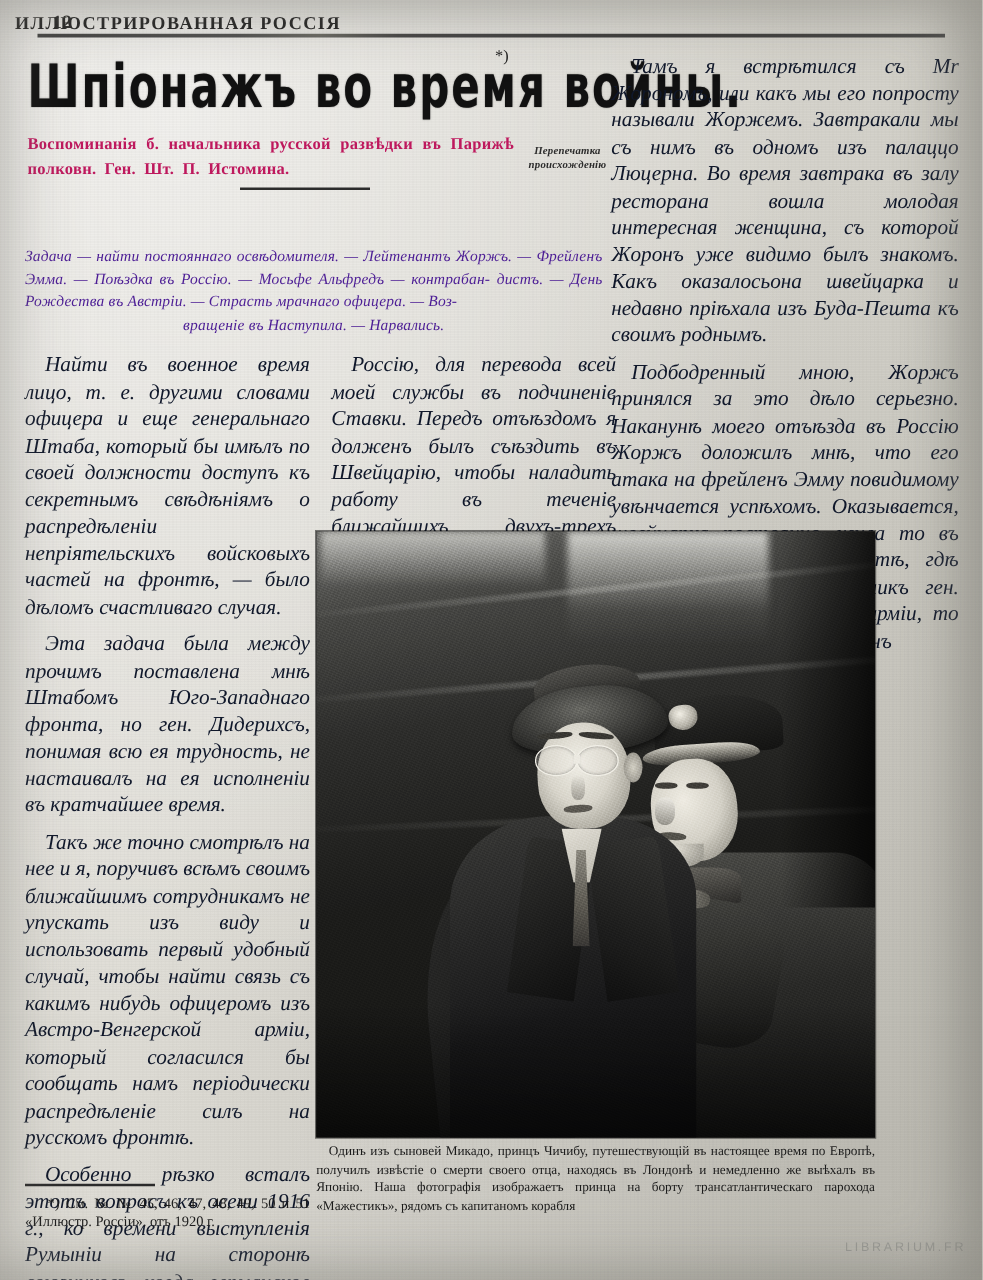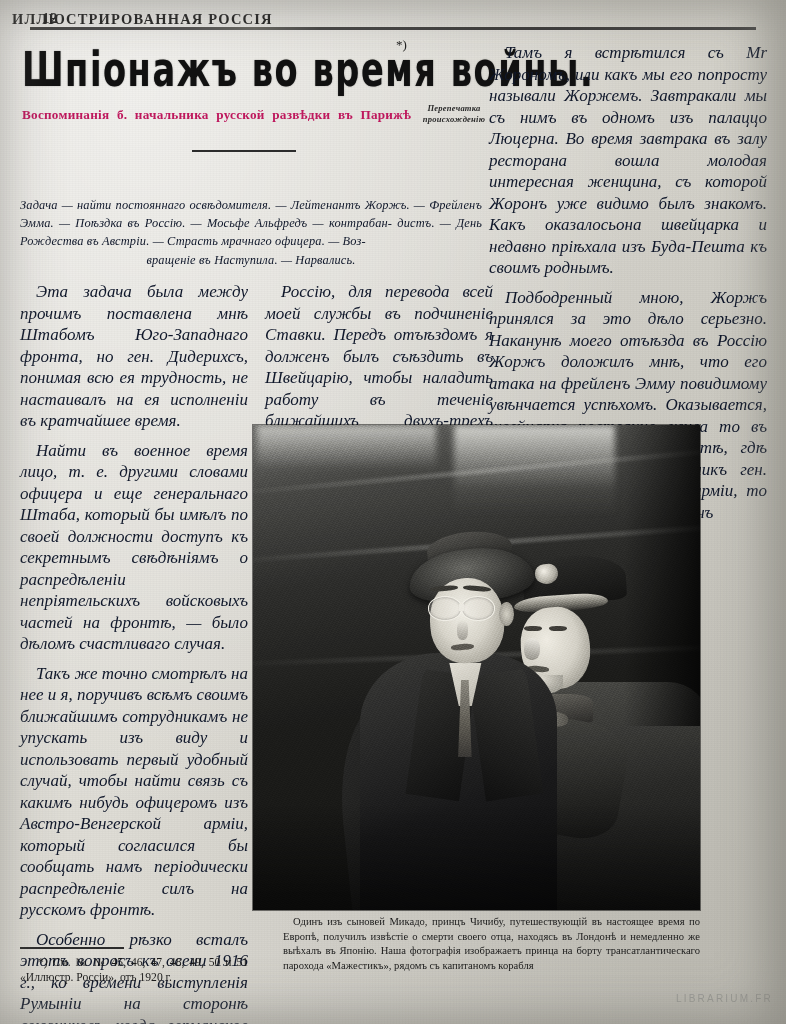--- a/index.html
+++ b/index.html
@@ -51,21 +51,21 @@
     letter-spacing:1.5px;color:#111;
     transform:scaleY(1.45) scaleX(1.02);
     transform-origin:left top;
     white-space:nowrap;
     text-shadow:0 0 1px rgba(0,0,0,.5);
   }
   .asterisk-note{
     position:absolute;left:374px;top:-8px;font-size:13px;color:#222;
   }
   .reprint{
-    position:absolute;left:386px;top:58px;width:92px;
+    position:absolute;left:386px;top:70px;width:92px;
     font-style:italic;font-weight:700;font-size:8.6px;line-height:1.25;
     color:#2b2b2b;text-align:center;letter-spacing:.2px;
   }
 
   .byline{
     position:absolute;left:22px;top:105px;width:455px;
     font-weight:700;font-size:13.2px;line-height:1.5;text-align:left;
     letter-spacing:.25px;color:#be185d;
   }
   .byline .l1{display:block;word-spacing:4px;}
@@ -73,21 +73,21 @@
   .short-rule{
     position:absolute;left:192px;top:150px;width:104px;height:2px;background:#2c2c2c;
   }
   .section-title{
     position:absolute;left:22px;top:167px;width:455px;text-align:center;
     font-size:15px;font-weight:700;letter-spacing:5px;color:#141414;
   }
   .summary{
     position:absolute;left:20px;top:196px;width:462px;
     font-style:italic;font-size:12.4px;line-height:1.47;
-    text-align:justify;color:#0f172a;letter-spacing:.15px;
+    text-align:justify;color:#4c1d95;letter-spacing:.15px;
   }
   .summary .last{display:block;text-align:center;}
 
   
   .col{
     position:absolute;
     font-size:17px;line-height:1.265;
     text-align:justify;text-justify:inter-word;
     color:#0f172a;
     hyphens:manual;
@@ -310,21 +310,21 @@
   }
   .dark-bottom{
     position:absolute;left:0;right:0;bottom:0;height:22%;
     background:linear-gradient(180deg,rgba(0,0,0,0),rgba(0,0,0,.6));
   }
 
   .photo-caption{
     position:absolute;left:253px;top:915px;width:447px;
     font-size:10.6px;line-height:1.38;text-align:justify;color:#1b1b1b;
   }
-  .photo-caption .c-in{text-indent:10px;display:block;margin-left:30px;}
+  .photo-caption .c-in{text-indent:10px;display:block;}
 
   .watermark{
     position:absolute;left:676px;top:993px;
     font-family:"Liberation Sans","DejaVu Sans",sans-serif;
     font-size:10px;letter-spacing:2.2px;color:#9b9b96;font-weight:400;
   }
   .edge-shade{
     position:absolute;inset:0;pointer-events:none;
     box-shadow:inset 0 0 60px rgba(120,118,110,.45), inset -22px 0 46px rgba(110,108,100,.35);
   }
@@ -347,34 +347,35 @@
     <div class="bigtitle">Шпіонажъ во время войны.</div>
     <div class="asterisk-note">*)</div>
     <div class="reprint">
       <span>Перепечатка</span><br>
       <span>происхожденію</span>
     </div>
   </div>
 
   <div class="byline">
     <span class="l1">Воспоминанія б. начальника русской развѣдки въ Парижѣ</span>
+    <span class="l2">полковн. Ген. Шт. П. Истомина.</span>
   </div>
   <div class="short-rule"></div>
 
 
   <div class="summary">
     <span>Задача — найти постояннаго освѣдомителя. — Лейтенантъ Жоржъ. —</span>
     <span>Фрейленъ Эмма. — Поѣздка въ Россію. — Мосьфе Альфредъ — контрабан-</span>
     <span>дистъ. — День Рождества въ Австріи. — Страсть мрачнаго офицера. — Воз-</span>
     <span class="last">вращеніе въ Наступила. — Нарвались.</span>
   </div>
 
   <div class="col" id="col-left">
+    <p>Найти въ военное время лицо, т. е. другими словами офицера и еще генеральнаго Штаба, который бы имѣлъ по своей должности доступъ къ секретнымъ свѣдѣніямъ о распредѣленіи непріятельскихъ войсковыхъ частей на фронтѣ, — было дѣломъ счастливаго случая.</p>
     <p>Эта задача была между прочимъ поставлена мнѣ Штабомъ Юго-Западнаго фронта, но ген. Дидерихсъ, понимая всю ея трудность, не настаивалъ на ея исполненіи въ кратчайшее время.</p>
-    <p>Найти въ военное время лицо, т. е. другими словами офицера и еще генеральнаго Штаба, который бы имѣлъ по своей должности доступъ къ секретнымъ свѣдѣніямъ о распредѣленіи непріятельскихъ войсковыхъ частей на фронтѣ, — было дѣломъ счастливаго случая.</p>
     <p>Такъ же точно смотрѣлъ на нее и я, поручивъ всѣмъ своимъ ближайшимъ сотрудникамъ не упускать изъ виду и использовать первый удобный случай, чтобы найти связь съ какимъ нибудь офицеромъ изъ Австро-Венгерской арміи, который согласился бы сообщать намъ періодически распредѣленіе силъ на русскомъ фронтѣ.</p>
     <p>Особенно рѣзко всталъ этотъ вопросъ къ осени 1916 г., ко времени выступленія Румыніи на сторонѣ союзниковъ когда германское командованіе перетасовало всѣ части австро-венгерской арміи. Среди моихъ ближайшихъ сотрудниковъ былъ одинъ офицеръ французской арміи, котораго, по моей просьбѣ, прикомандировалъ ко мнѣ франц. генеральный штабъ. Этотъ офицеръ, лейтенантъ Жоронъ, эльзасецъ по происхожденію, былъ незамѣнимый помощникъ до самозабвенія преданный Франціи, страшно энергичный, разсудительный, всегда готовый на самыя рискованныя предпріятія. Ко всѣмъ своимъ качествамъ онъ обладалъ еще, очень важной въ развѣдывательномъ дѣлѣ способностью — нравиться женщинамъ.</p>
   </div>
 
   <div class="col" id="col-mid">
     <p>Россію, для перевода всей моей службы въ подчиненіе Ставки. Передъ отъѣздомъ я долженъ былъ съѣздить въ Швейцарію, чтобы наладить работу въ теченіе ближайшихъ двухъ-трехъ мѣсяцевъ.</p>
   </div>
 
   <div class="col" id="col-right">
     <p>Тамъ я встрѣтился съ Mr Жорономъ, или какъ мы его попросту называли Жоржемъ. Завтракали мы съ нимъ въ одномъ изъ палаццо Люцерна. Во время завтрака въ залу ресторана вошла молодая интересная женщина, съ которой Жоронъ уже видимо былъ знакомъ. Какъ оказалосьона швейцарка и недавно пріѣхала изъ Буда-Пешта къ своимъ роднымъ.</p>

